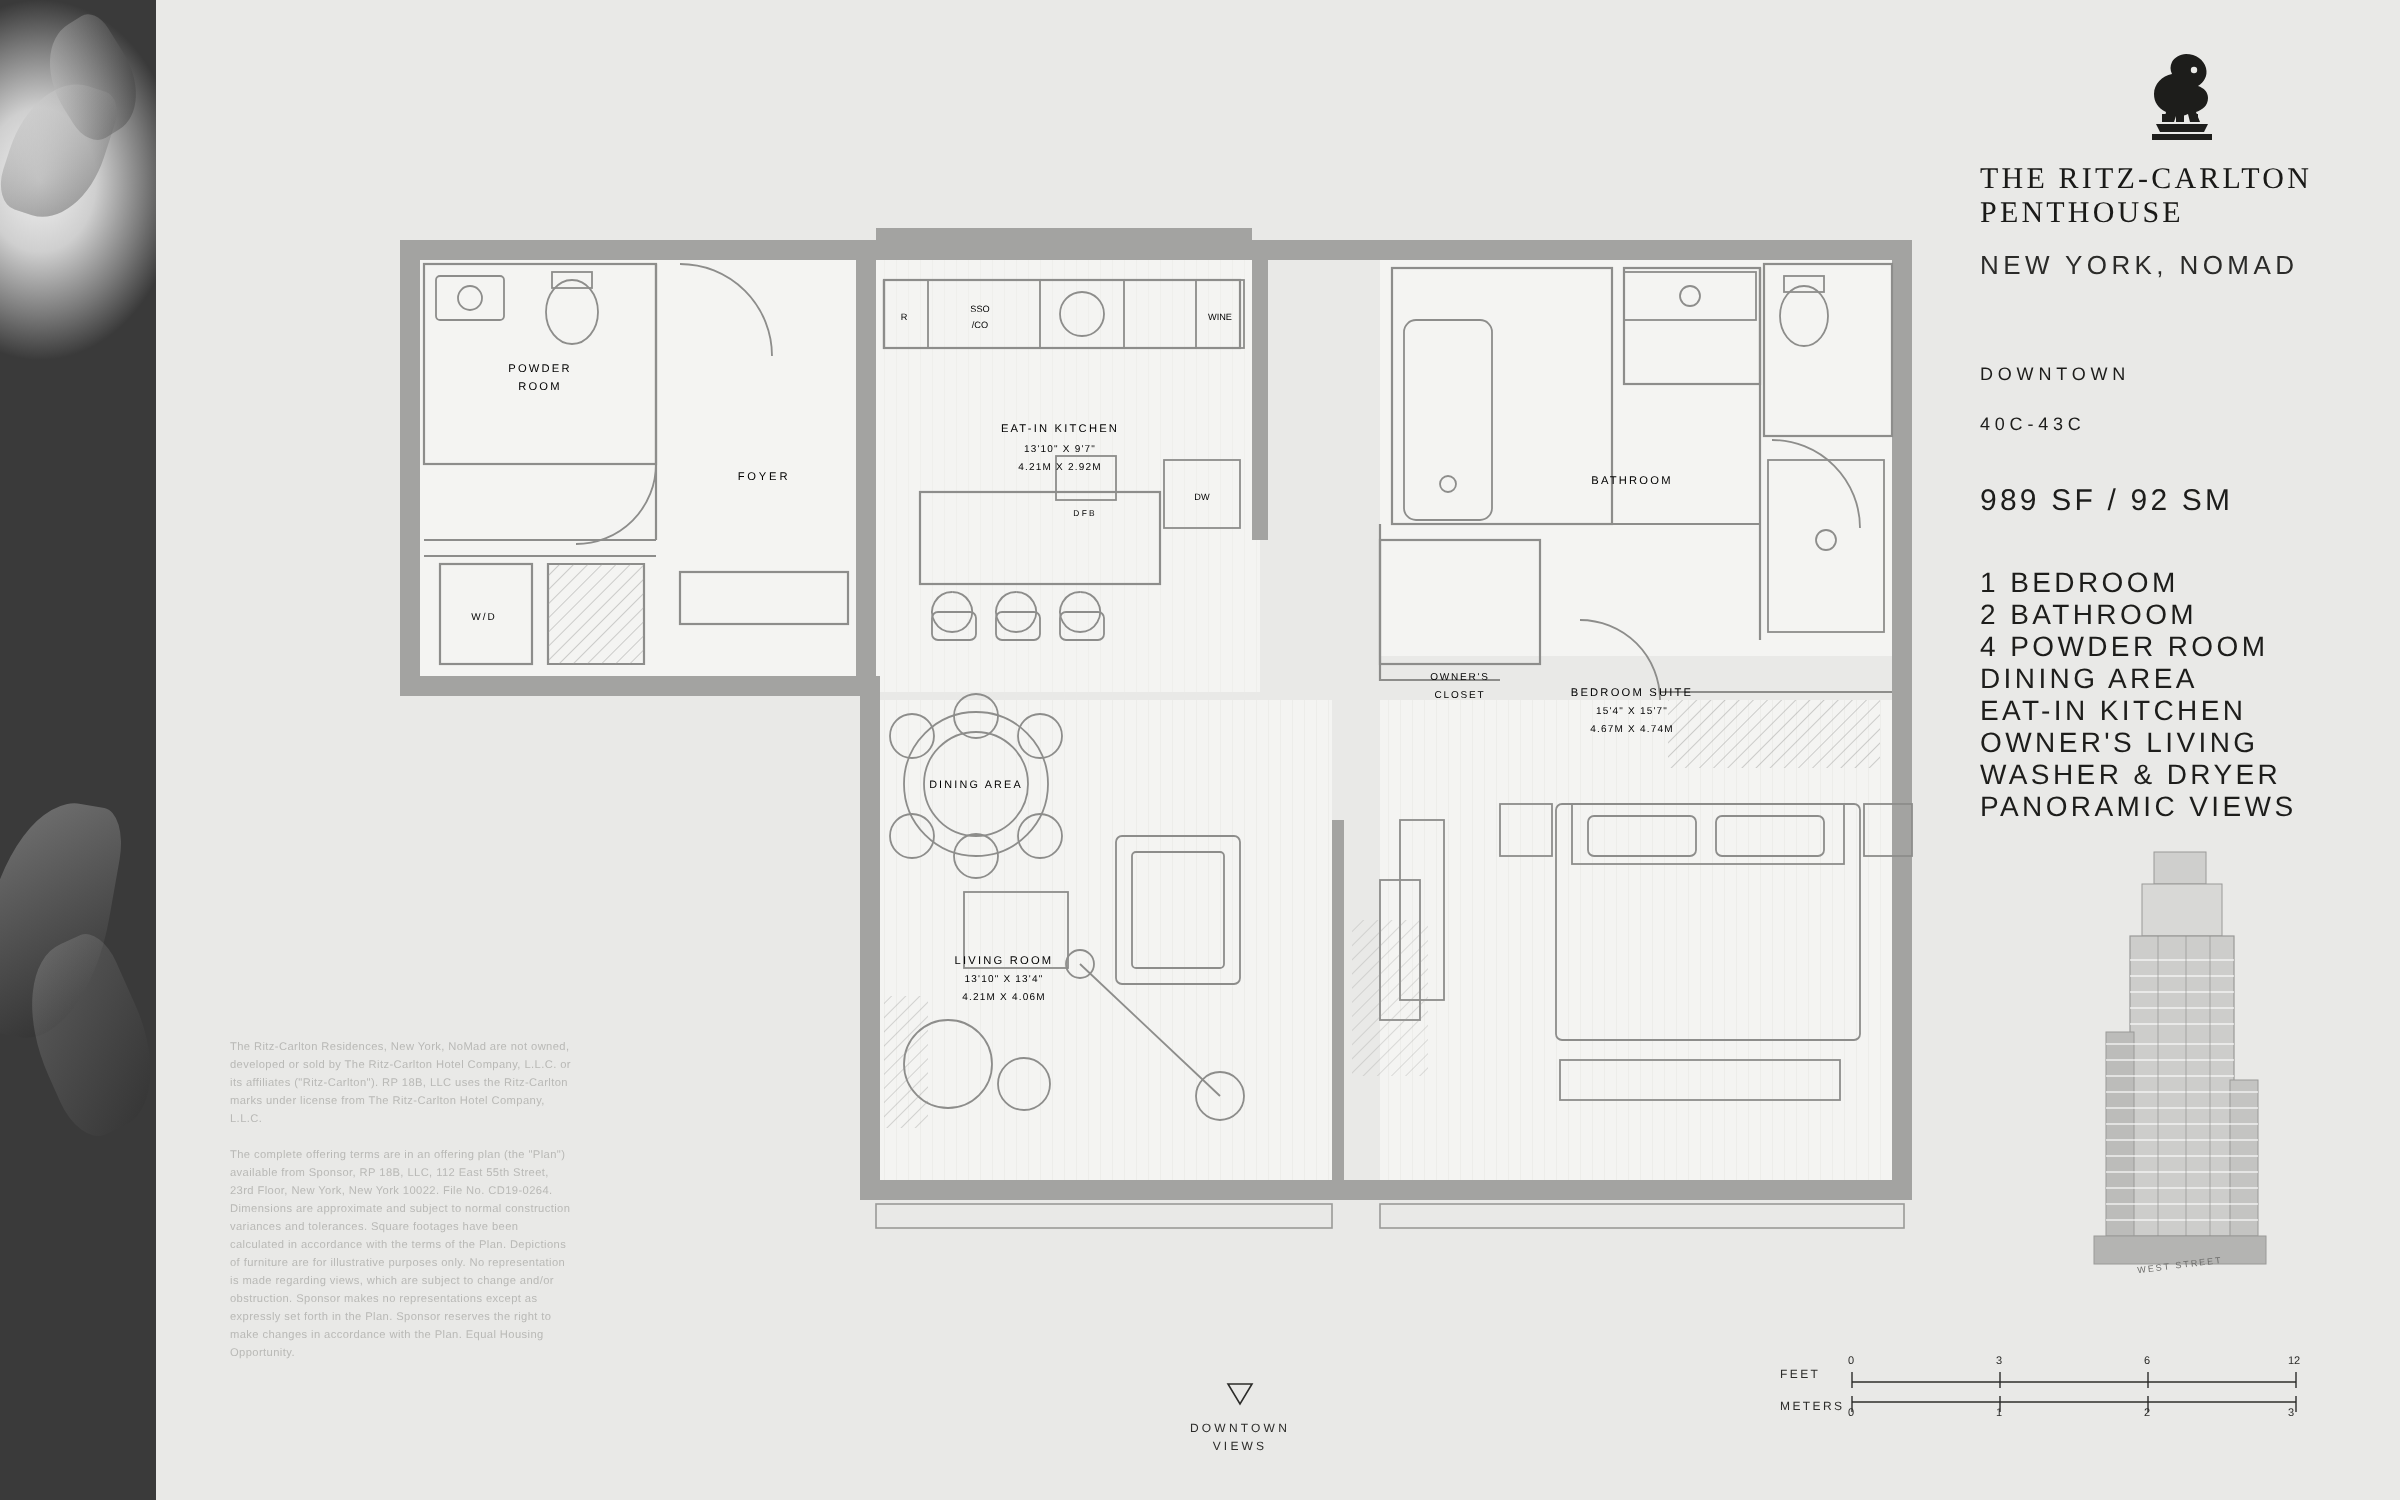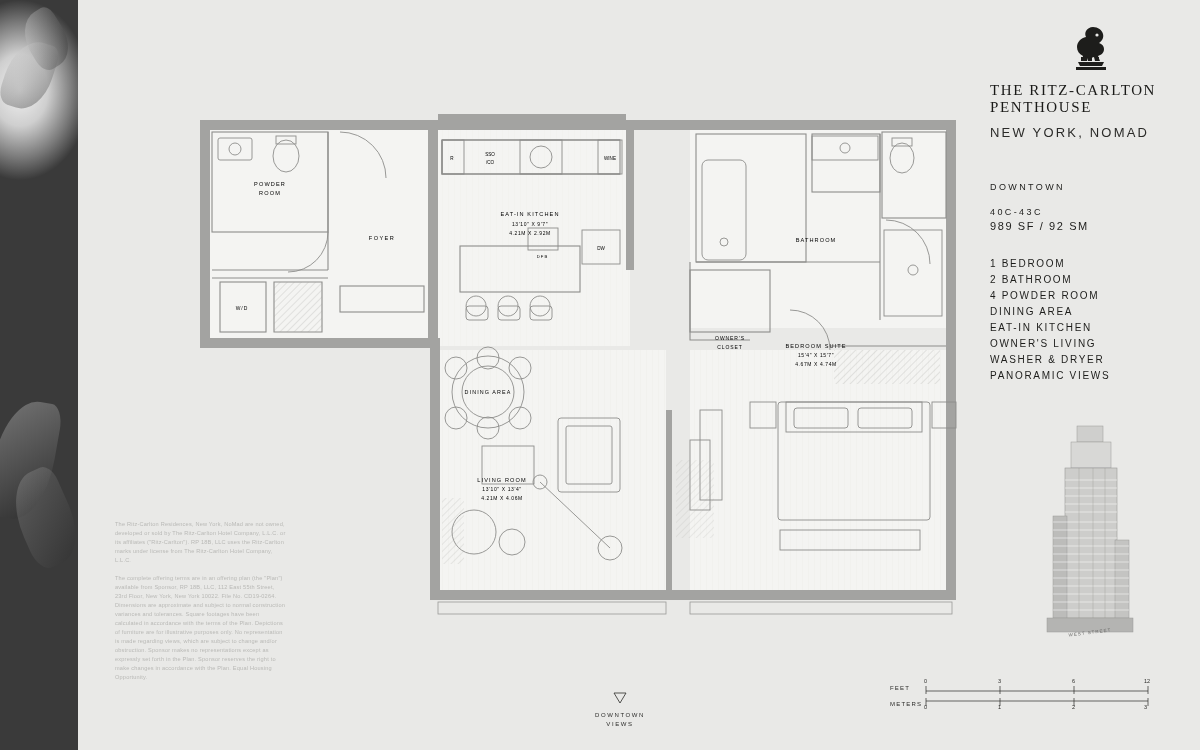--- a/index.html
+++ b/index.html
@@ -41,23 +41,23 @@
   .brand-title {
     font-family: "Liberation Serif", serif;
     font-size: 15px; letter-spacing: 1.6px; line-height: 17px;
     font-weight: 400; color: #1a1a18; margin-top: 4px;
   }
   .brand-sub {
     font-size: 13px; letter-spacing: 2.2px; margin-top: 9px; color: #2b2b29;
   }
   .unit-block { margin-top: 40px; }
   .unit-line { font-size: 9px; letter-spacing: 2.4px; line-height: 15px; color: #1d1d1b; }
-  .area-line { font-size: 11px; letter-spacing: 1.6px; color: #1d1d1b; }
+  .area-line { font-size: 15px; letter-spacing: 1.6px; margin-top: 22px; color: #1d1d1b; }
   .feature-list { margin-top: 24px; }
-  .feature-item { font-size: 10px; letter-spacing: 1.7px; line-height: 16px; color: #1d1d1b; }
+  .feature-item { font-size: 14px; letter-spacing: 1.7px; line-height: 16px; color: #1d1d1b; }
 
   
   .tower-wrap { position: absolute; left: 1035px; top: 420px; width: 110px; height: 230px; }
   .tower-caption {
     position: absolute; left: 1040px; top: 630px; width: 100px;
     font-size: 4.5px; letter-spacing: 1px; color: #6d6d6b; text-align: center;
     transform: rotate(-7deg);
   }
 
   

